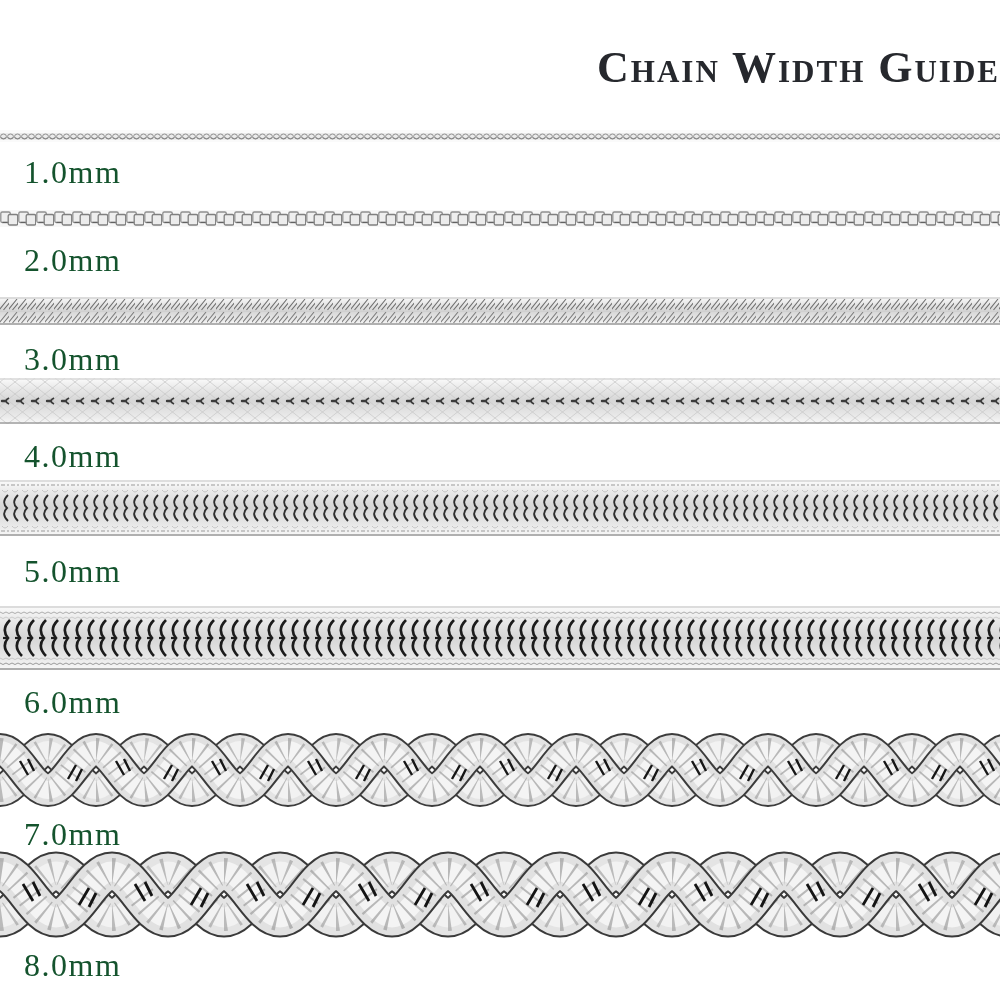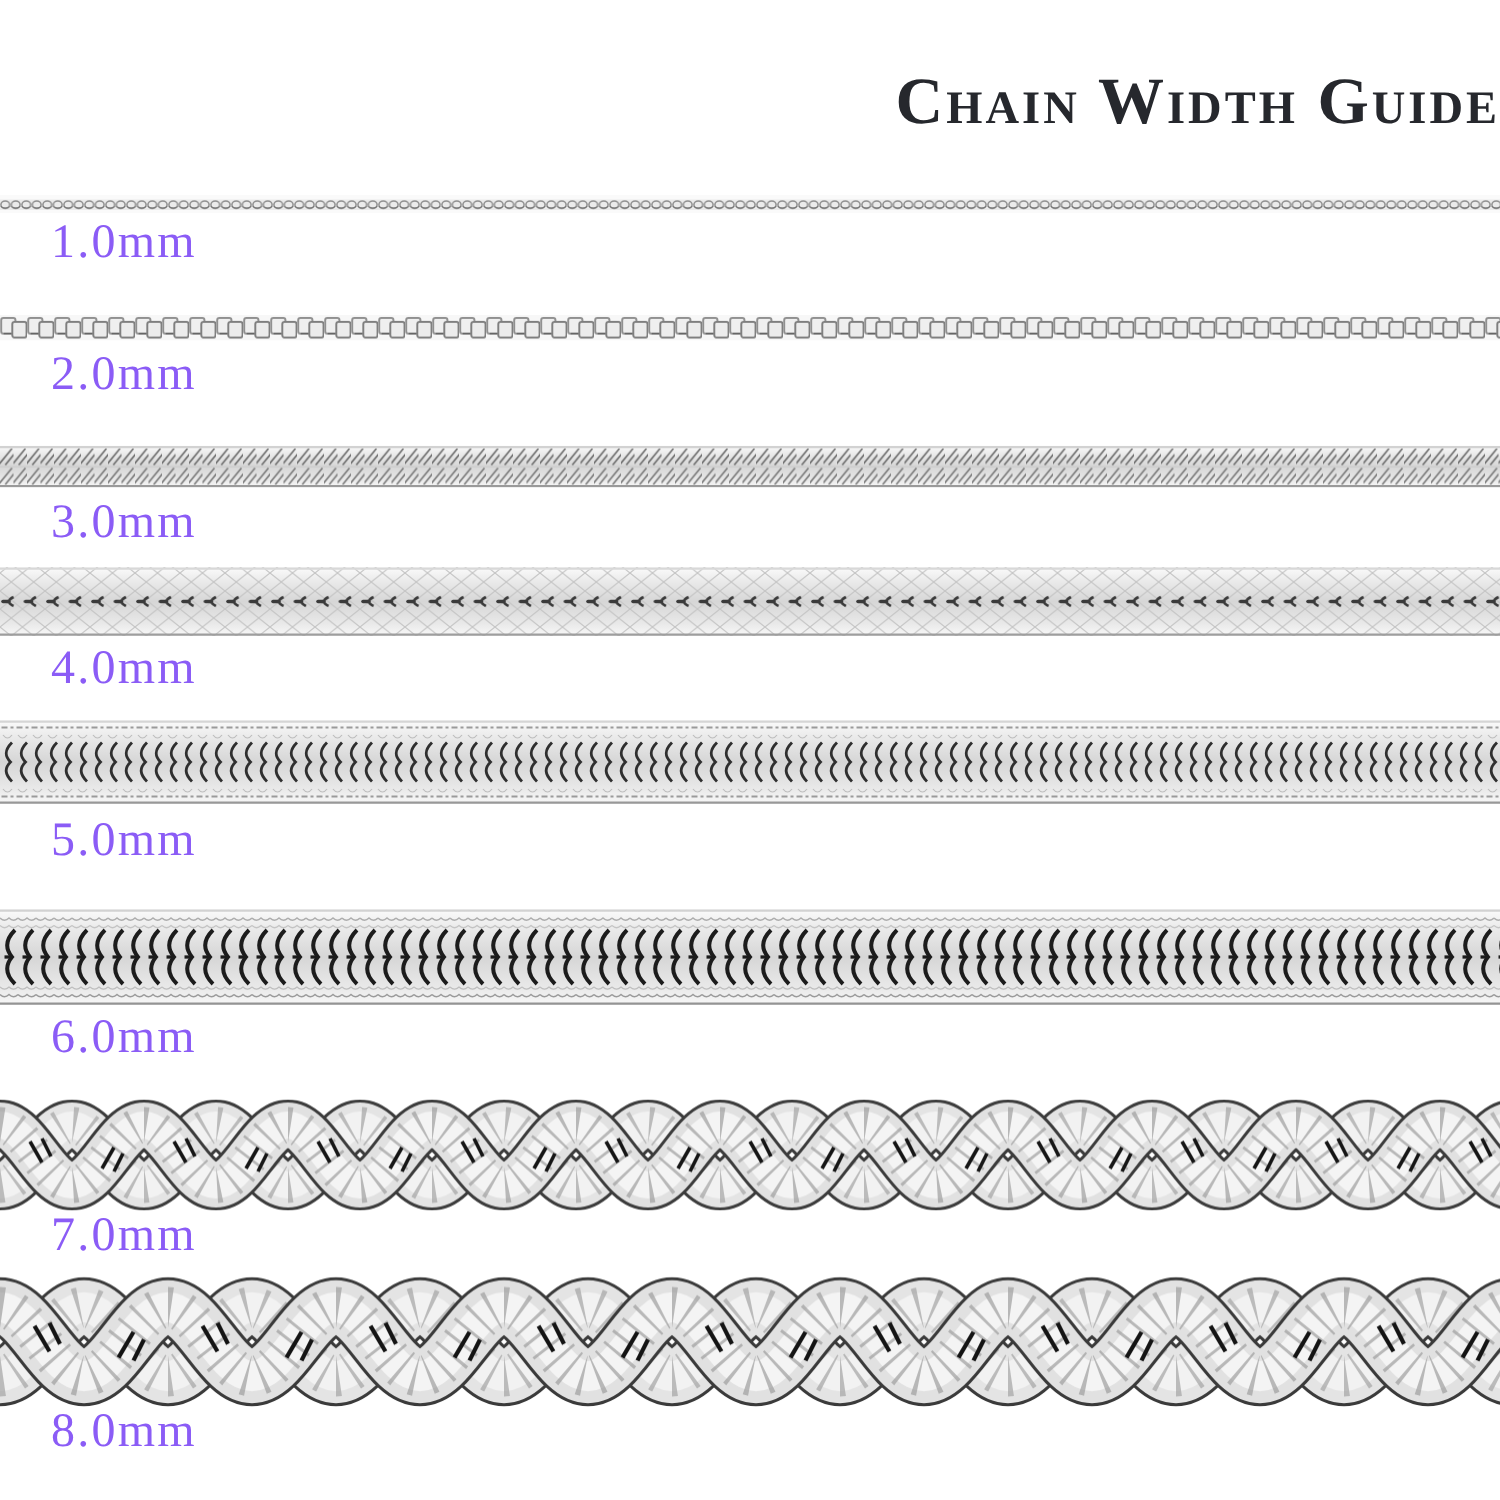--- a/index.html
+++ b/index.html
@@ -15,23 +15,24 @@
     font-size:44px; font-weight:600;
     font-variant:small-caps; letter-spacing:2px;
     color:#26282d;
     margin-top:12px;
   }
   .row { display:contents; }
   .chain {
     position:absolute; left:0; width:1000px; line-height:0;
   }
   .size-label {
-    position:absolute; left:34px;
+    position:absolute; left:24px;
     font-size:32px; line-height:33px; letter-spacing:1.5px;
-    color:#8b5cf6;
+    color:#14532d;
+    margin-top:12px;
   }
 </style>
 </head>
 <body>
 
 <svg width="0" height="0" style="position:absolute" aria-hidden="true">
   <defs>
     <linearGradient id="metal" x1="0" y1="0" x2="0" y2="1">
       <stop offset="0" stop-color="#fbfbfb"></stop>
       <stop offset="0.18" stop-color="#ececec"></stop>

